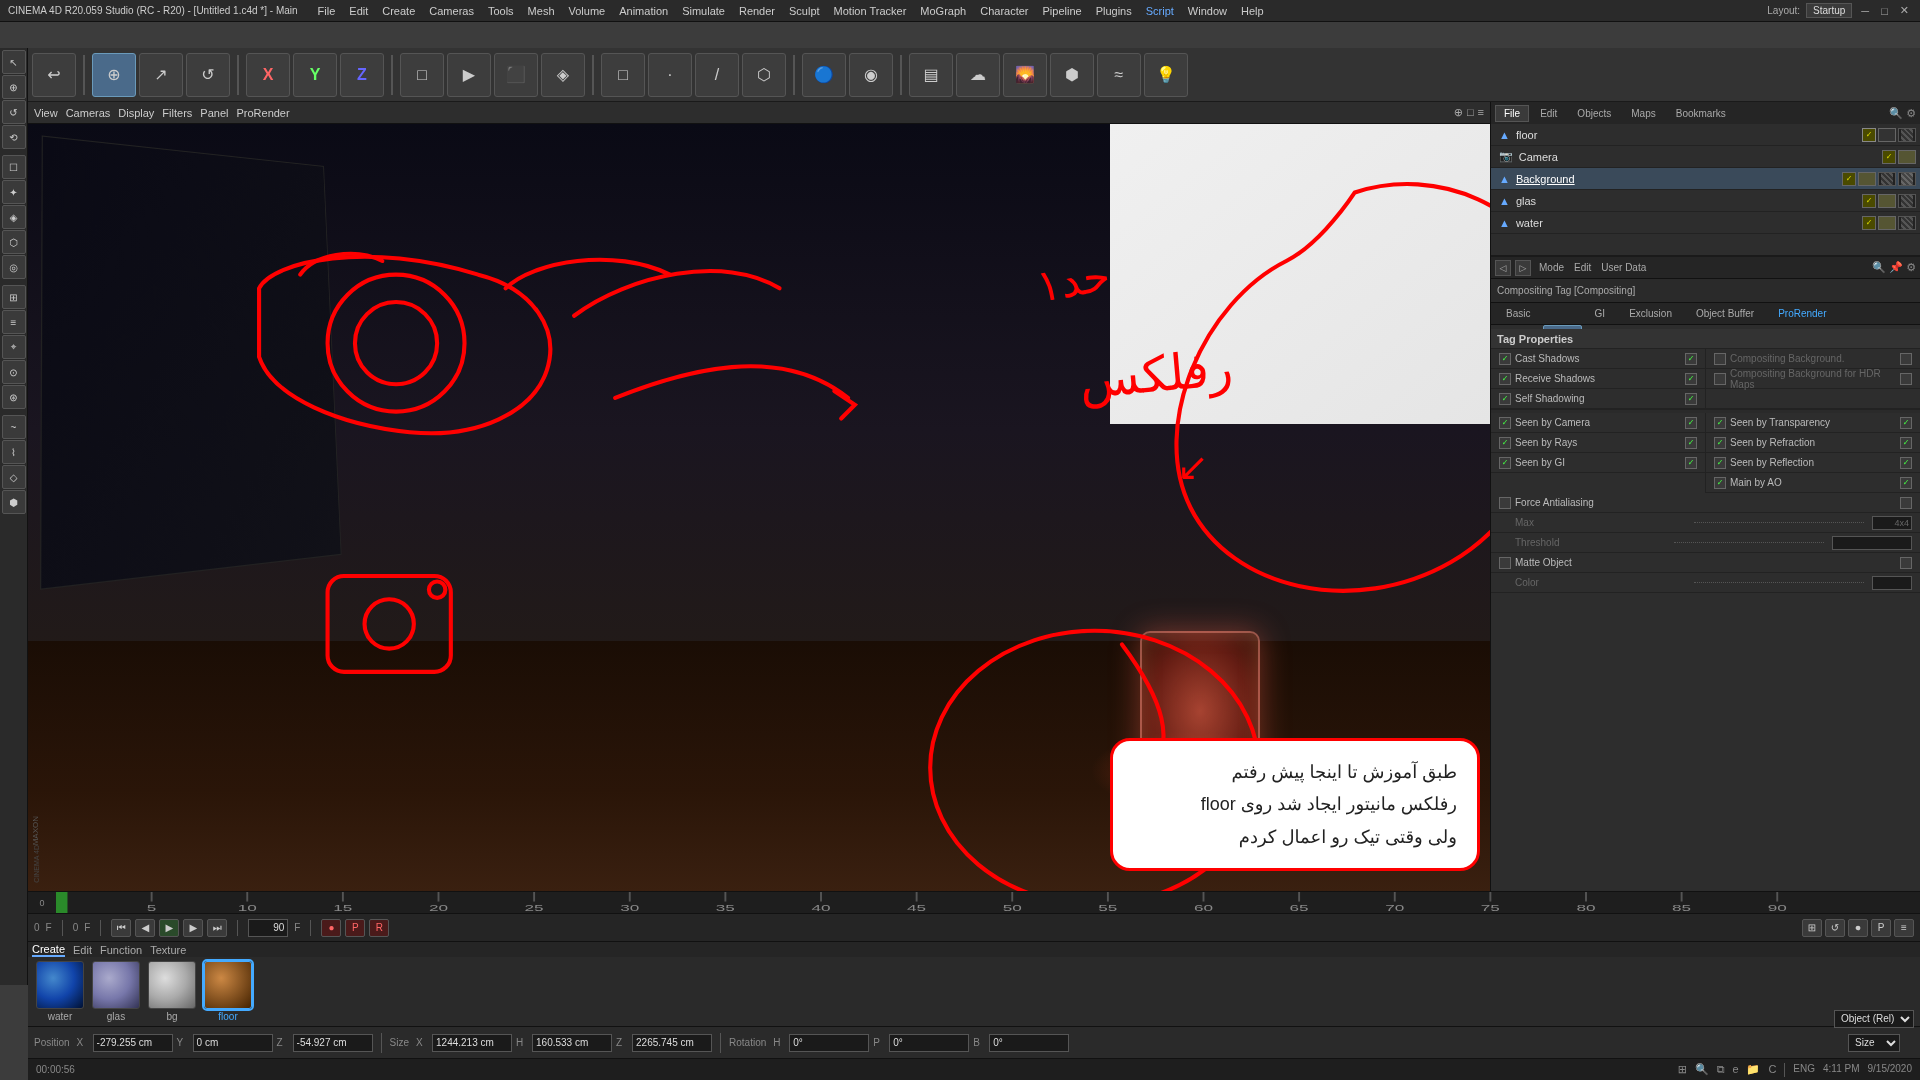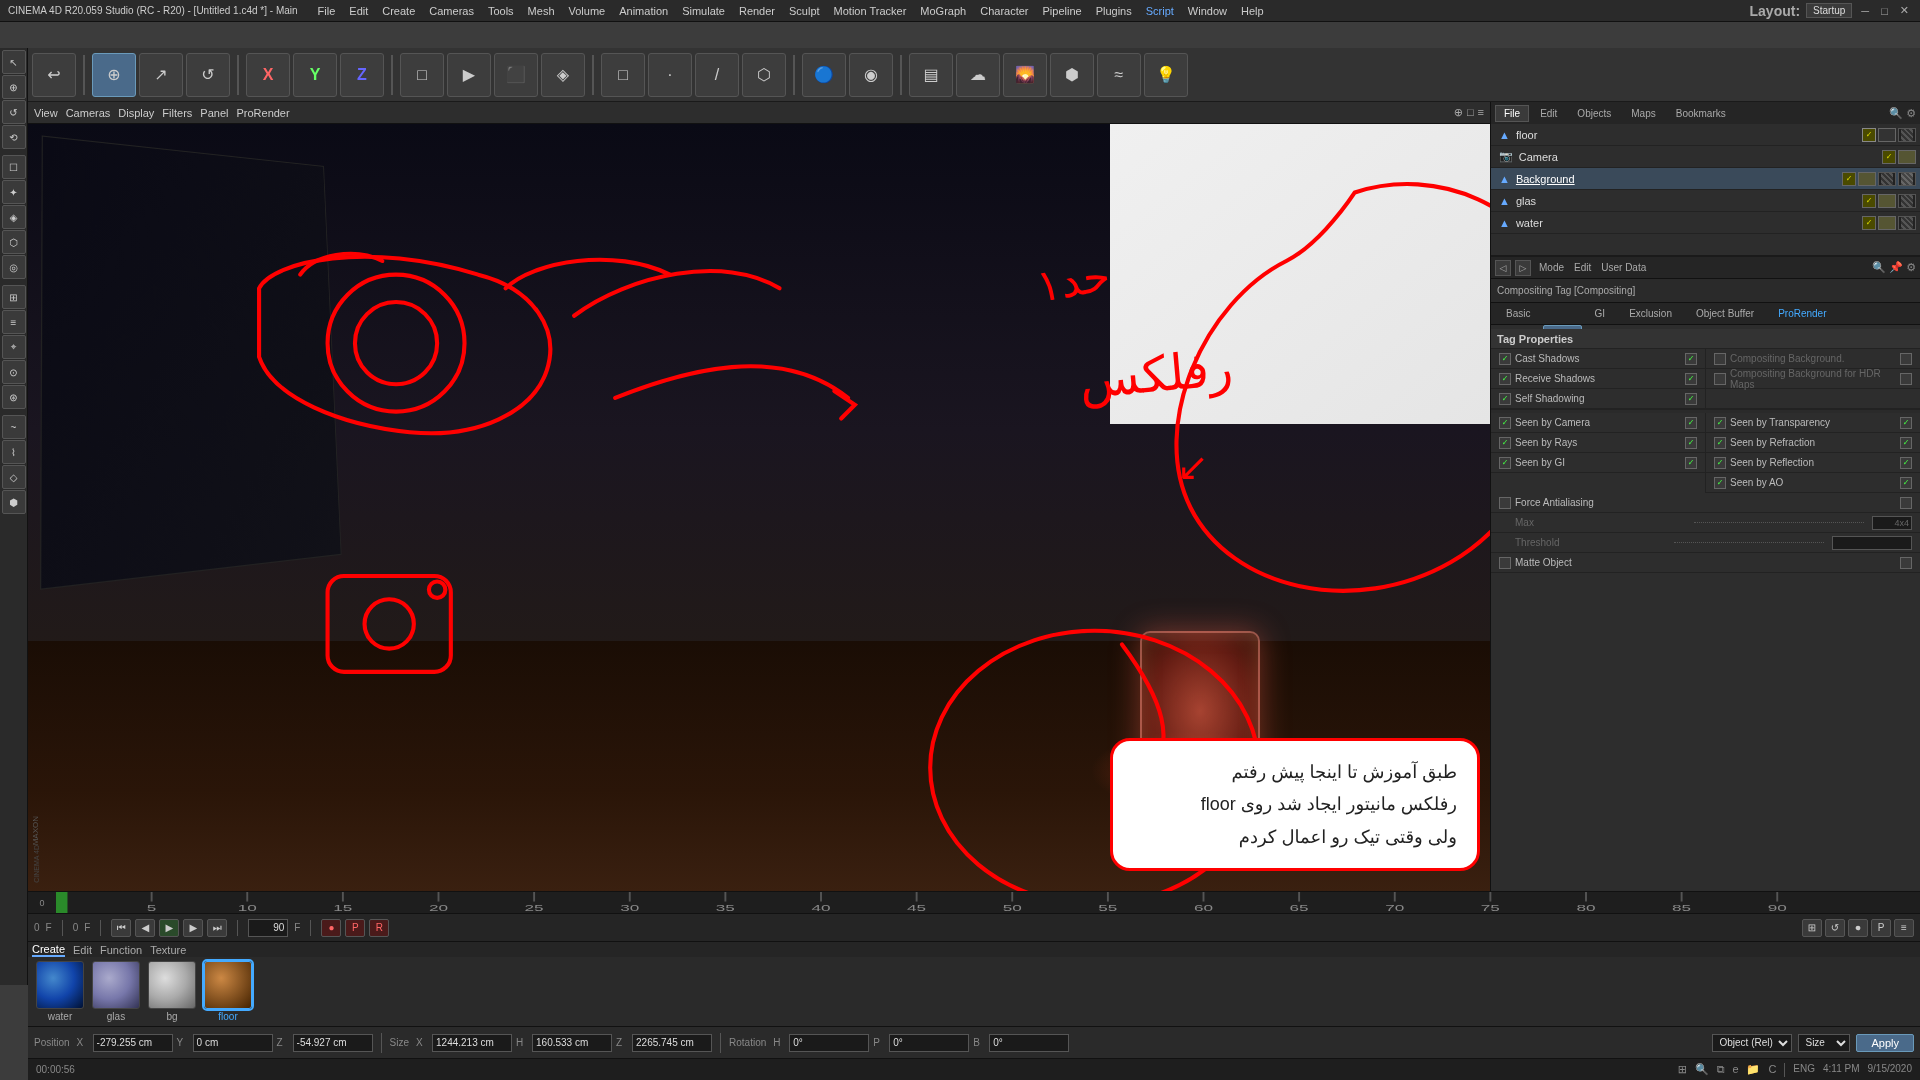--- a/index.html
+++ b/index.html
@@ -231,21 +231,21 @@
     <span class="menu-item">Motion Tracker</span>
     <span class="menu-item">MoGraph</span>
     <span class="menu-item">Character</span>
     <span class="menu-item">Pipeline</span>
     <span class="menu-item">Plugins</span>
     <span class="menu-item" style="color:#6af">Script</span>
     <span class="menu-item">Window</span>
     <span class="menu-item">Help</span>
   </div>
   <div style="margin-left:auto; display:flex; align-items:center; gap:6px;">
-    <span style="font-size:14px; color:#aaa;font-weight:bold;">Layout:</span>
+    <span style="font-size:10px; color:#aaa;">Layout:</span>
     <span style="font-size:10px; color:#ddd; background:#3a3a3a; border:1px solid #555; padding:1px 6px;">Startup</span>
     <span style="font-size:11px; color:#aaa; cursor:pointer; padding:0 3px;">─</span>
     <span style="font-size:11px; color:#aaa; cursor:pointer; padding:0 3px;">□</span>
     <span style="font-size:11px; color:#aaa; cursor:pointer; padding:0 3px;">✕</span>
   </div>
 </div>
 
 <div id="left-toolbar">
   <div class="lt-btn">↖</div>
   <div class="lt-btn">⊕</div>
@@ -573,21 +573,21 @@
               </div>
 
               <div class="prop-row">
                 <div class="prop-check">✓</div>
                 <span class="prop-label">Seen by Reflection</span>
                 <div class="prop-check-right">✓</div>
               </div>
 
               <div class="prop-row">
                 <div class="prop-check">✓</div>
-                <span class="prop-label">Seen by AO</span>
+                <span class="prop-label">Main by AO</span>
                 <div class="prop-check-right">✓</div>
               </div>
 
             </div>
           </div>
 
           <div class="prop-row">
             <div class="prop-check" style="color:#666;"></div>
             <span class="prop-label">Force Antialiasing</span>
             <div class="prop-check-right" style="color:#666;"></div>
@@ -607,20 +607,26 @@
             <div class="dots"></div>
             <input class="prop-input" type="text" value="" style="color: rgb(102, 102, 102); width: 80px;">
           </div>
 
           <div class="prop-row">
             <div class="prop-check" style="color:#666;"></div>
             <span class="prop-label">Matte Object</span>
             <div class="prop-check-right" style="color:#666;"></div>
           </div>
 
+          <div class="prop-row">
+            <div class="prop-check" style="color:#666; visibility:hidden;"></div>
+            <span class="prop-label disabled-text">Color</span>
+            <div class="dots"></div>
+            <div style="width:40px; height:14px; background:#1a1a1a; border:1px solid #555; cursor:pointer;"></div>
+          </div>
 
         </div>
       </div>
 
     </div>
   </div>
 
   <div style="display:flex; flex-direction:column; background:#252525;">
 
     <div style="height:22px; background:#1e1e1e; display:flex; align-items:center; border-top:1px solid #111;">
@@ -761,21 +767,21 @@
       <div class="tf-sep"></div>
 
       <span style="font-size:10px; color:#888; margin-right:3px;">Rotation</span>
       <span class="tf-label">H</span>
       <input class="tf-input" type="text" value="0°" style="">
       <span class="tf-label">P</span>
       <input class="tf-input" type="text" value="0°" style="">
       <span class="tf-label">B</span>
       <input class="tf-input" type="text" value="0°" style="">
 
-      <div style="margin-left:auto; display:flex; align-items:center; gap:6px;">
+      <div style="margin-left:auto; display:flex; align-items:center; gap:6px;flex-direction:column;">
         <select class="tf-dropdown">
           <option>Object (Rel)</option>
           <option>World</option>
         </select>
         <select class="tf-dropdown">
           <option>Size</option>
           <option>Scale</option>
         </select>
         <button class="apply-btn">Apply</button>
       </div>

